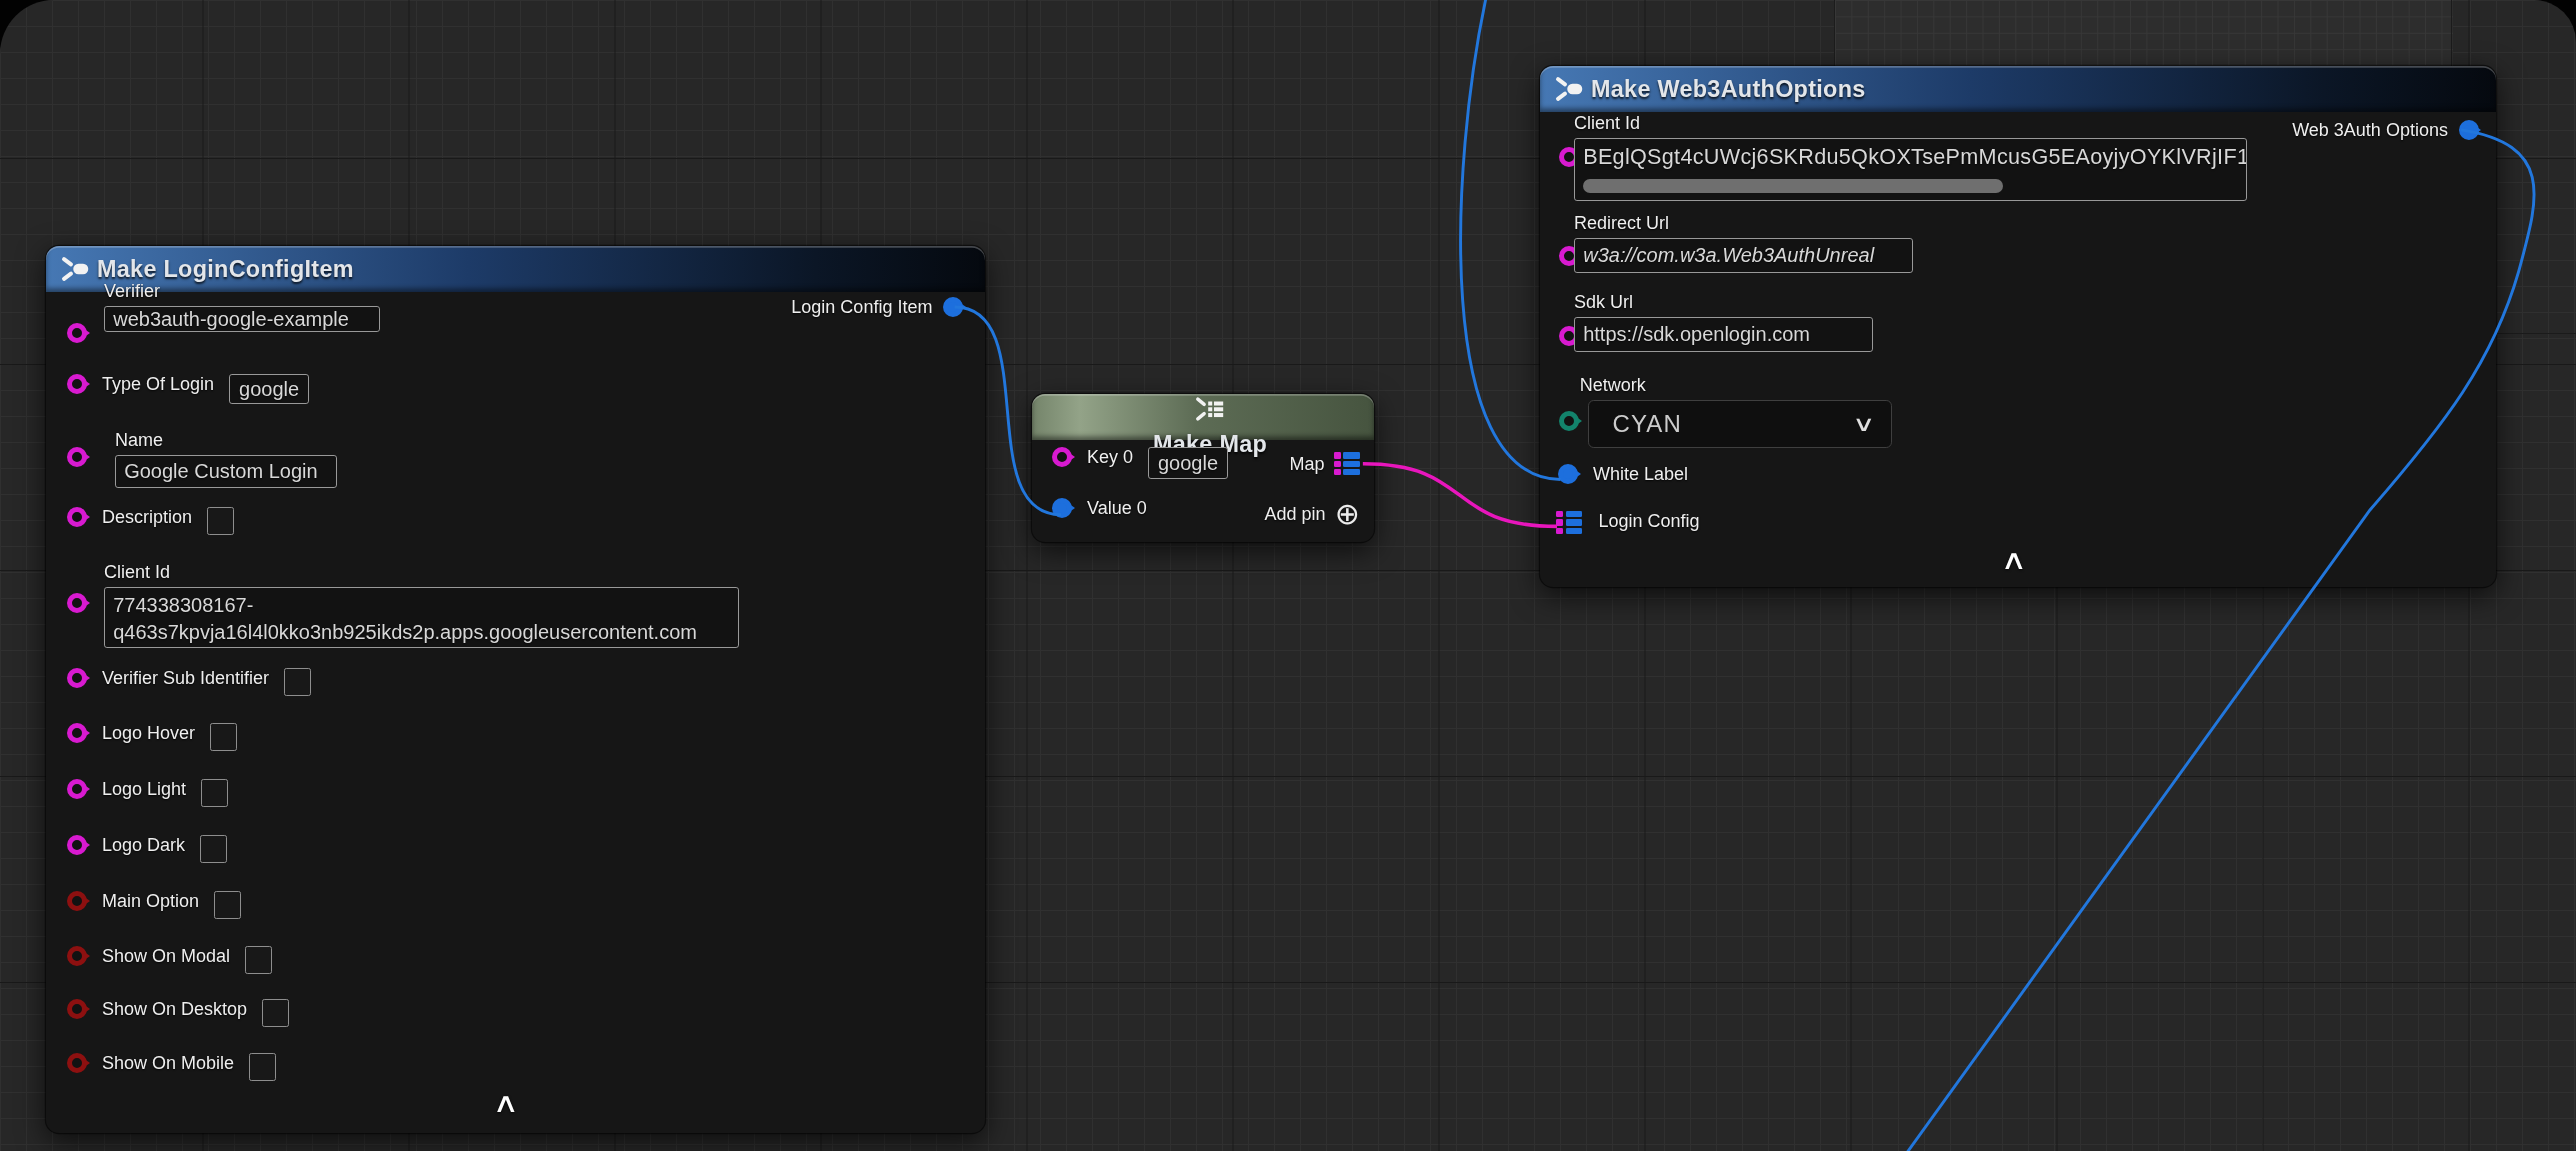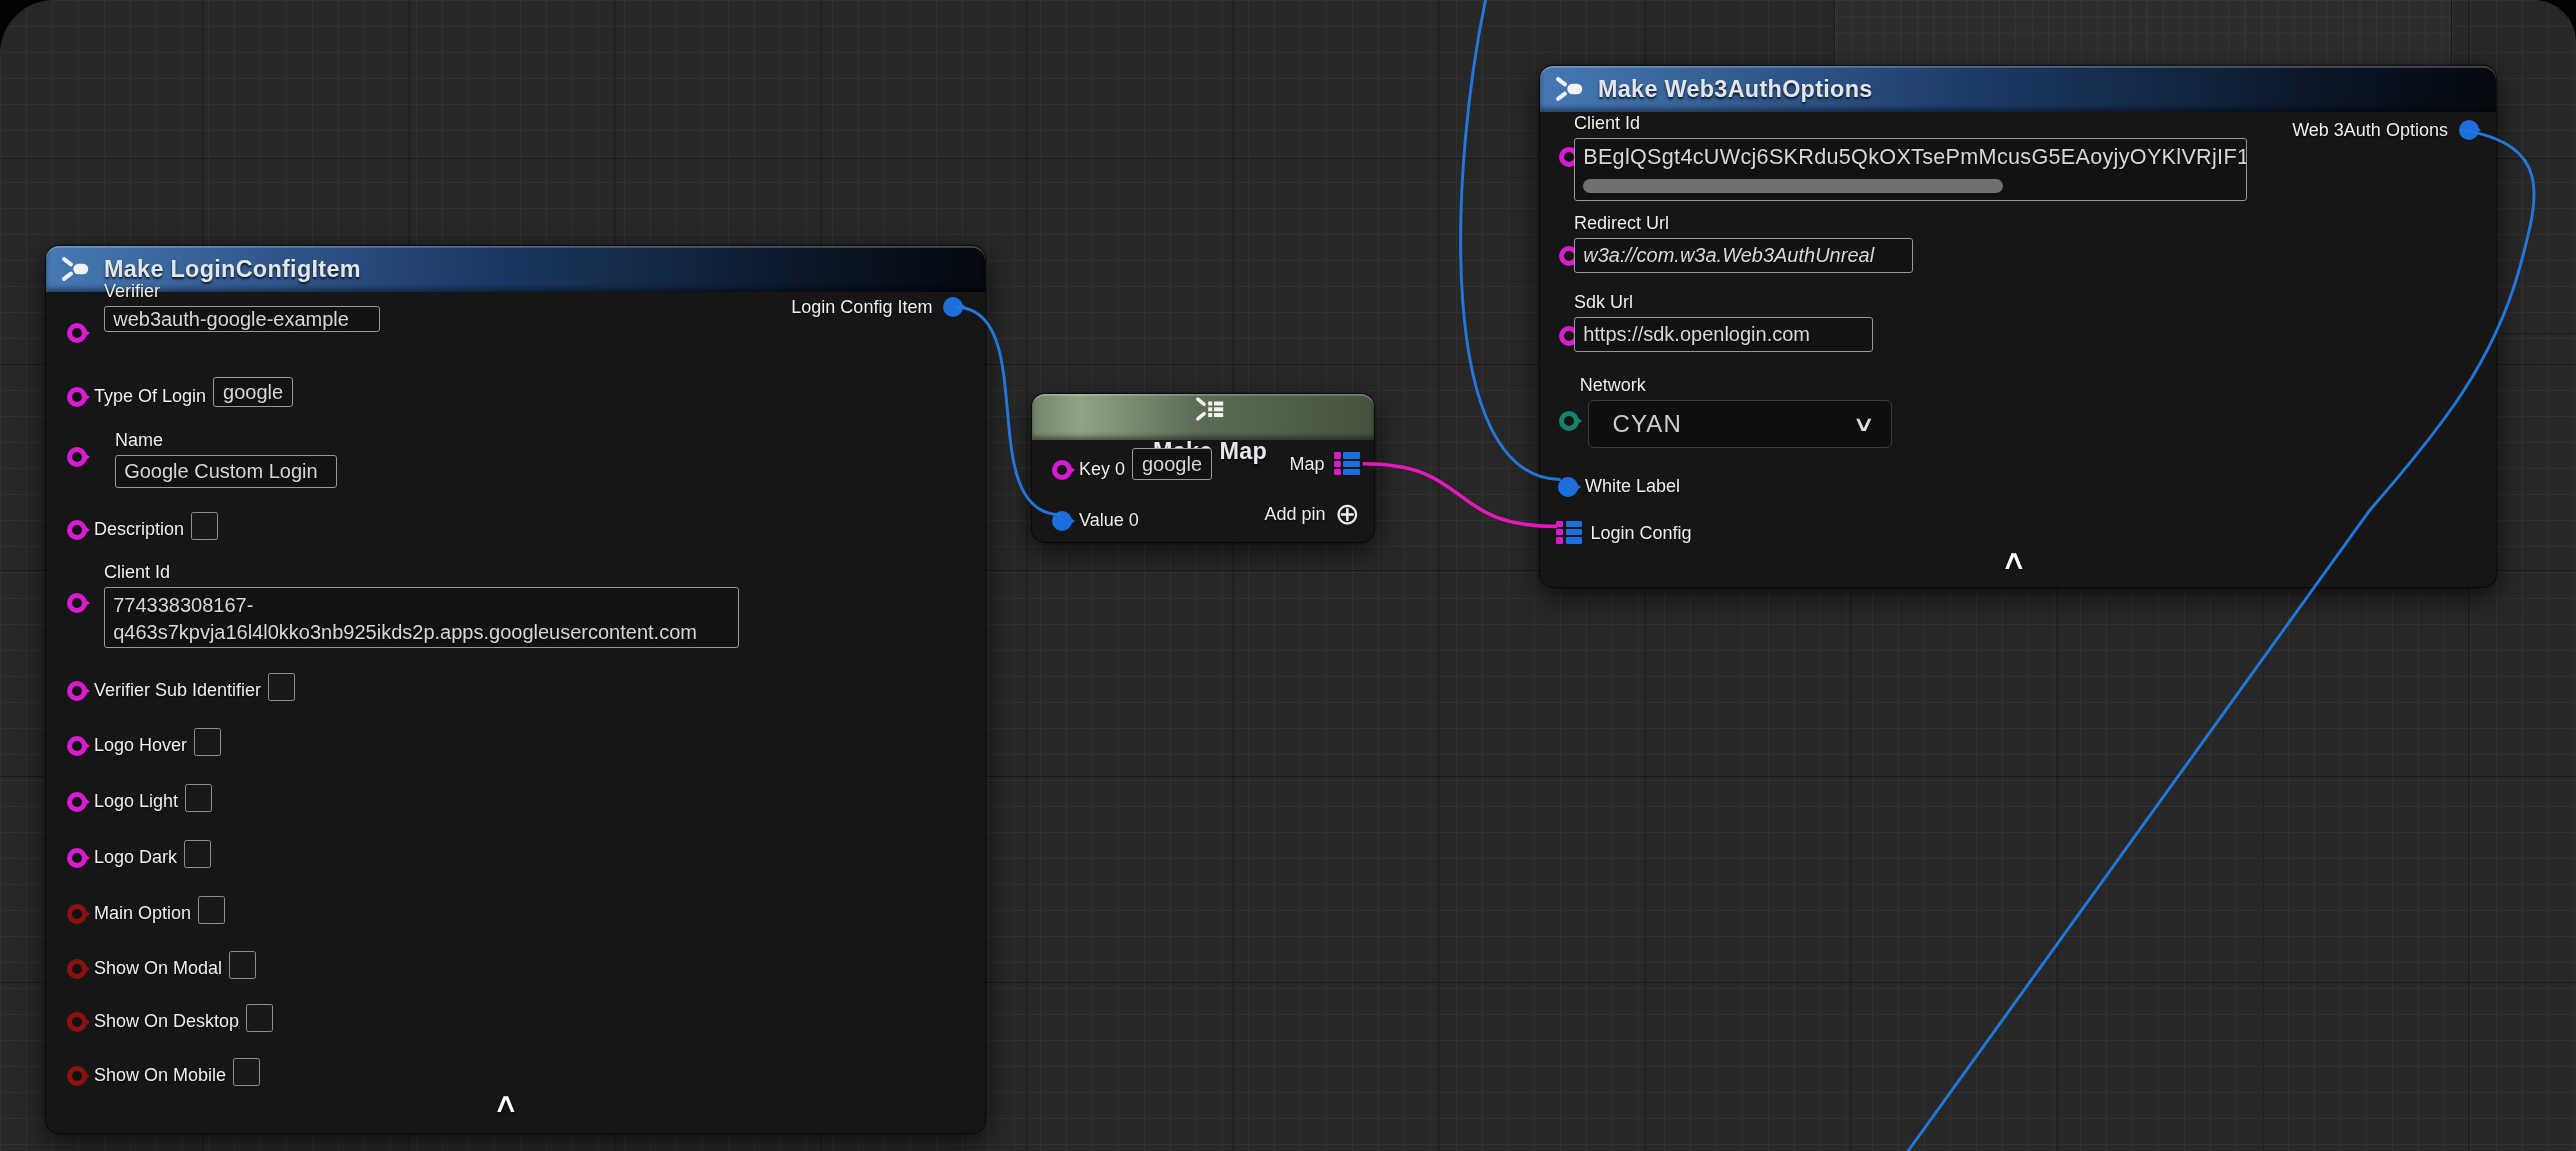--- a/index.html
+++ b/index.html
@@ -22,28 +22,28 @@
     border-bottom:1.8px solid #141414;border-left:1.2px solid #1c1c1c;}
   .faint-vline{position:absolute;left:2451px;top:0;width:1.2px;height:335px;background:#1b1b1b;z-index:1;}
   .faint-hline{position:absolute;left:2451px;top:333px;width:125px;height:1.2px;background:#1b1b1b;z-index:1;}
 
   .wires{position:absolute;inset:0;z-index:6;pointer-events:none;}
   .wires path{pointer-events:stroke;}
 
   .node{position:absolute;background:var(--node-bg);border-radius:13px;z-index:4;
     box-shadow:0 8.2px 29px rgba(0,0,0,.65), 0 0 0 1.2px rgba(0,0,0,.55);}
   .title{position:absolute;left:0;top:0;right:0;height:46px;border-radius:13px 13px 0 0;
-    display:flex;align-items:center;gap:14px;padding-left:14px;box-sizing:border-box;
+    display:flex;align-items:center;gap:7px;padding-left:14px;box-sizing:border-box;
     box-shadow:inset 0 1.8px 0 rgba(255,255,255,.25), inset 0 -3.5px 5.8px rgba(0,0,0,.45);}
   .title.blue{background:linear-gradient(to right,var(--title-blue-a) 0%,var(--title-blue-b) 45%,var(--title-blue-c) 82%,#05090f 100%);}
   .title.green{background:linear-gradient(to right,#74846a 0%,var(--title-green-a) 14%,var(--title-green-b) 48%,var(--title-green-c) 100%);flex-direction:column;}
   .title .txt{font-size:23.4px;font-weight:700;color:#e3e6ea;text-shadow:0 1.8px 2.3px rgba(0,0,0,.8);letter-spacing:0.3px;}
 
   .lbl{font-size:18px;color:var(--label-text);text-shadow:0 1.2px 1.8px rgba(0,0,0,.85);white-space:nowrap;}
-  .frow{position:absolute;display:flex;align-items:flex-end;gap:7px;height:33px;}
+  .frow{position:absolute;display:flex;align-items:flex-start;gap:15px;height:33px;}
   .stack{position:absolute;}
   .stack .lbl{display:block;line-height:27px;margin-bottom:1.2px;}
 
   .pin{width:20px;height:20px;border-radius:50%;box-sizing:border-box;position:relative;flex:0 0 20px;
     border:5.3px solid var(--pc);background:#121212;}
   .pin::after{content:'';position:absolute;left:10.5px;top:50%;transform:translateY(-50%);
     border-left:7.6px solid var(--pc);border-top:5.3px solid transparent;border-bottom:5.3px solid transparent;width:0;height:0;}
   .pin.filled{background:var(--pc);}
   .pin.abs{position:absolute;}
   .p-str{--pc:var(--pin-string);}  .p-bool{--pc:var(--pin-bool);}

